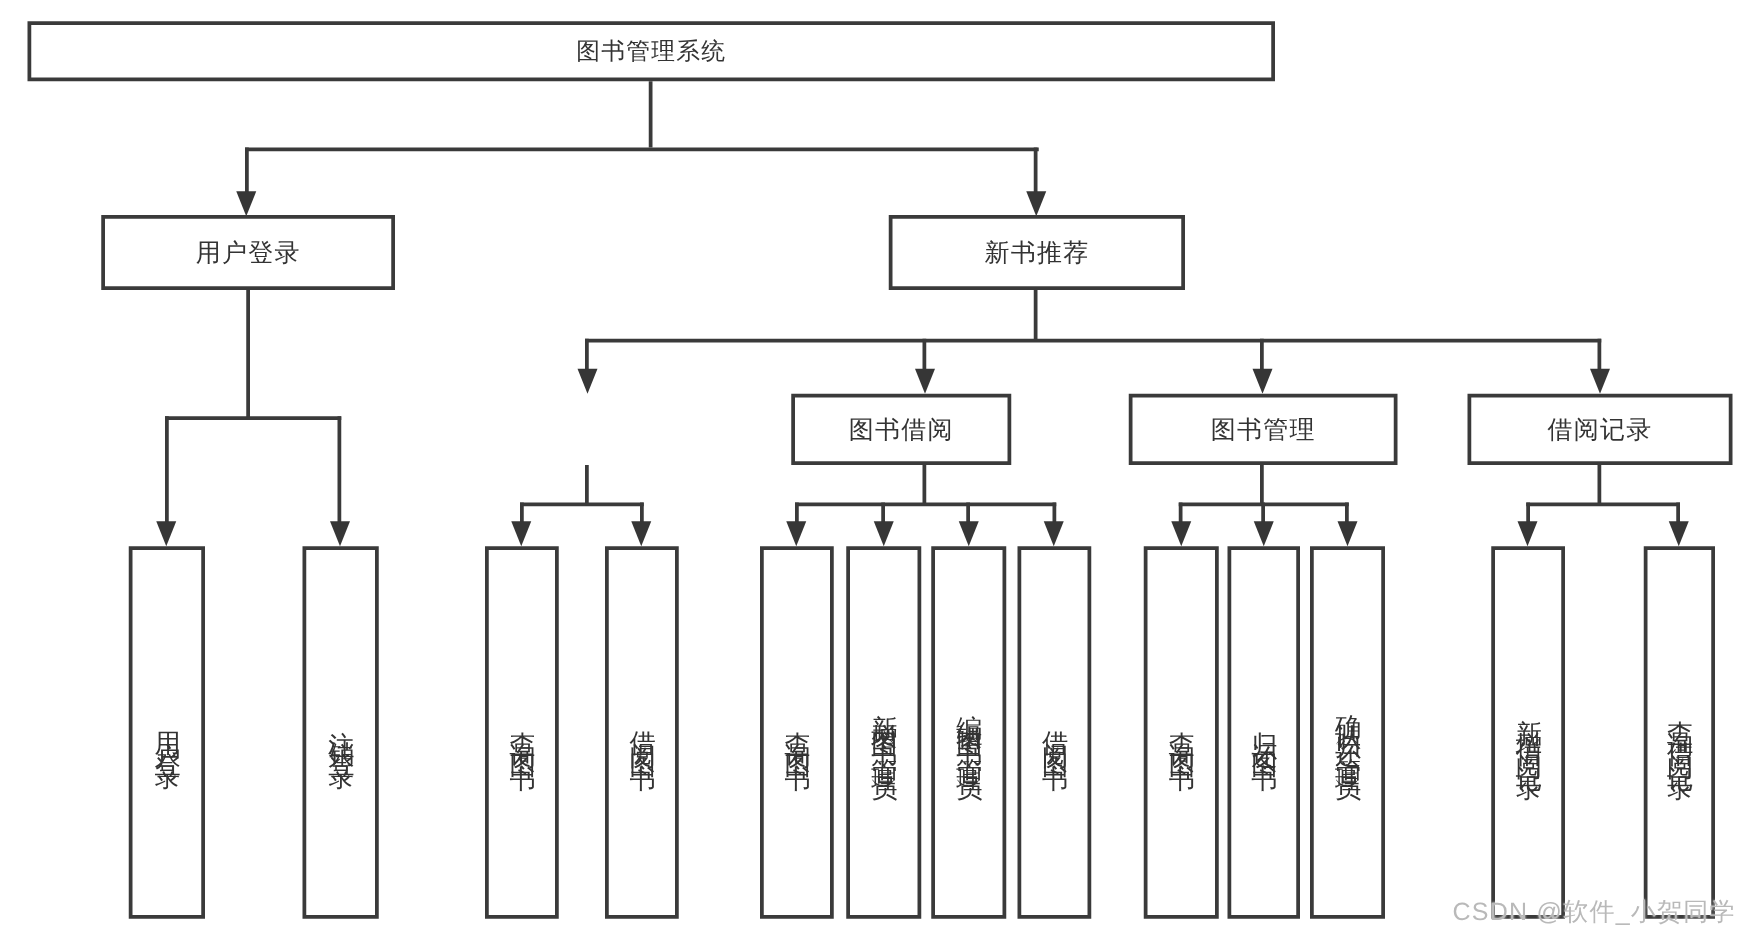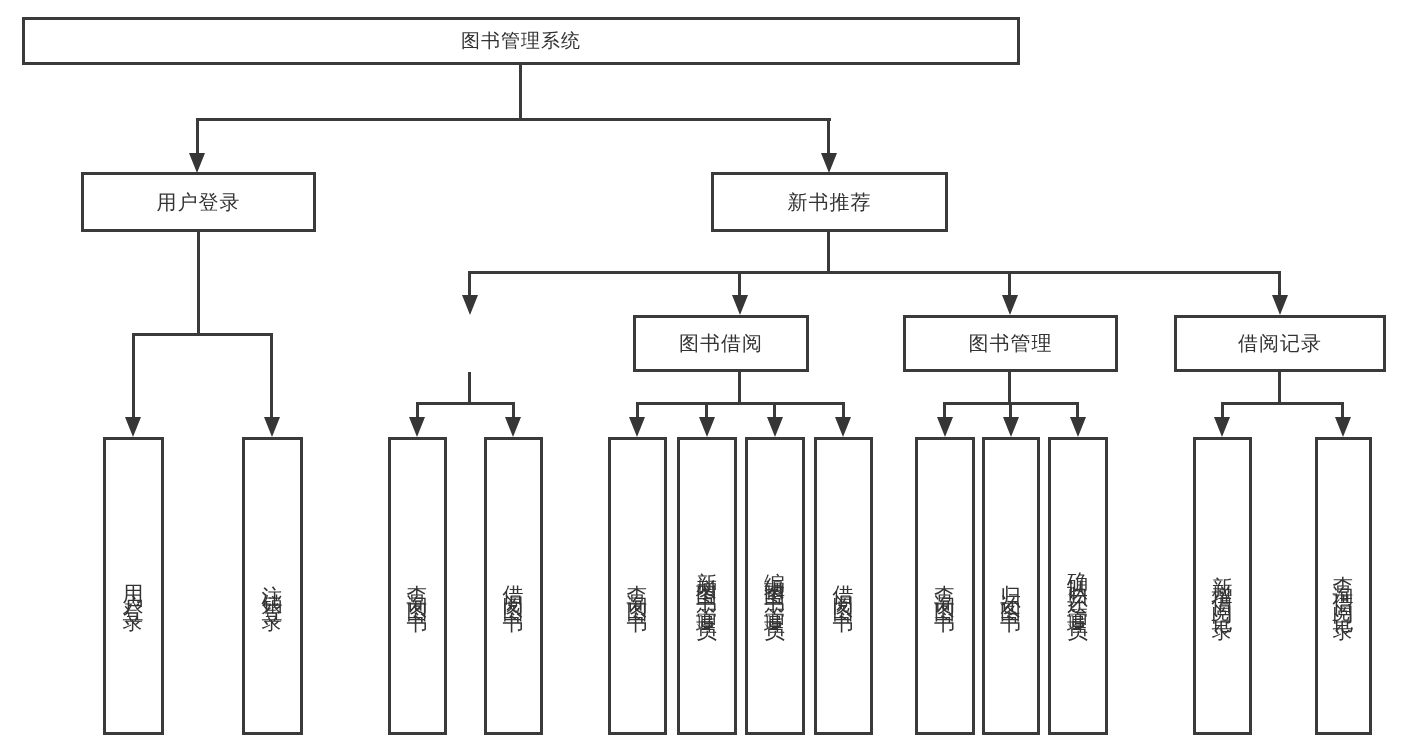--- a/index.html
+++ b/index.html
@@ -171,14 +171,15 @@
     <span class="vt" style="letter-spacing:7px;">确认归还（管理员）</span>
   </div>
 
   <div class="bx" style="left:1193px;top:437px;width:59px;height:298px;">
     <span class="vt">新增借阅记录</span>
   </div>
   <div class="bx" style="left:1315px;top:437px;width:57px;height:298px;">
     <span class="vt">查询借阅记录</span>
   </div>
 
+  <div class="wm">CSDN @软件_小贺同学</div>
 
 </div>
 
 </body></html>

